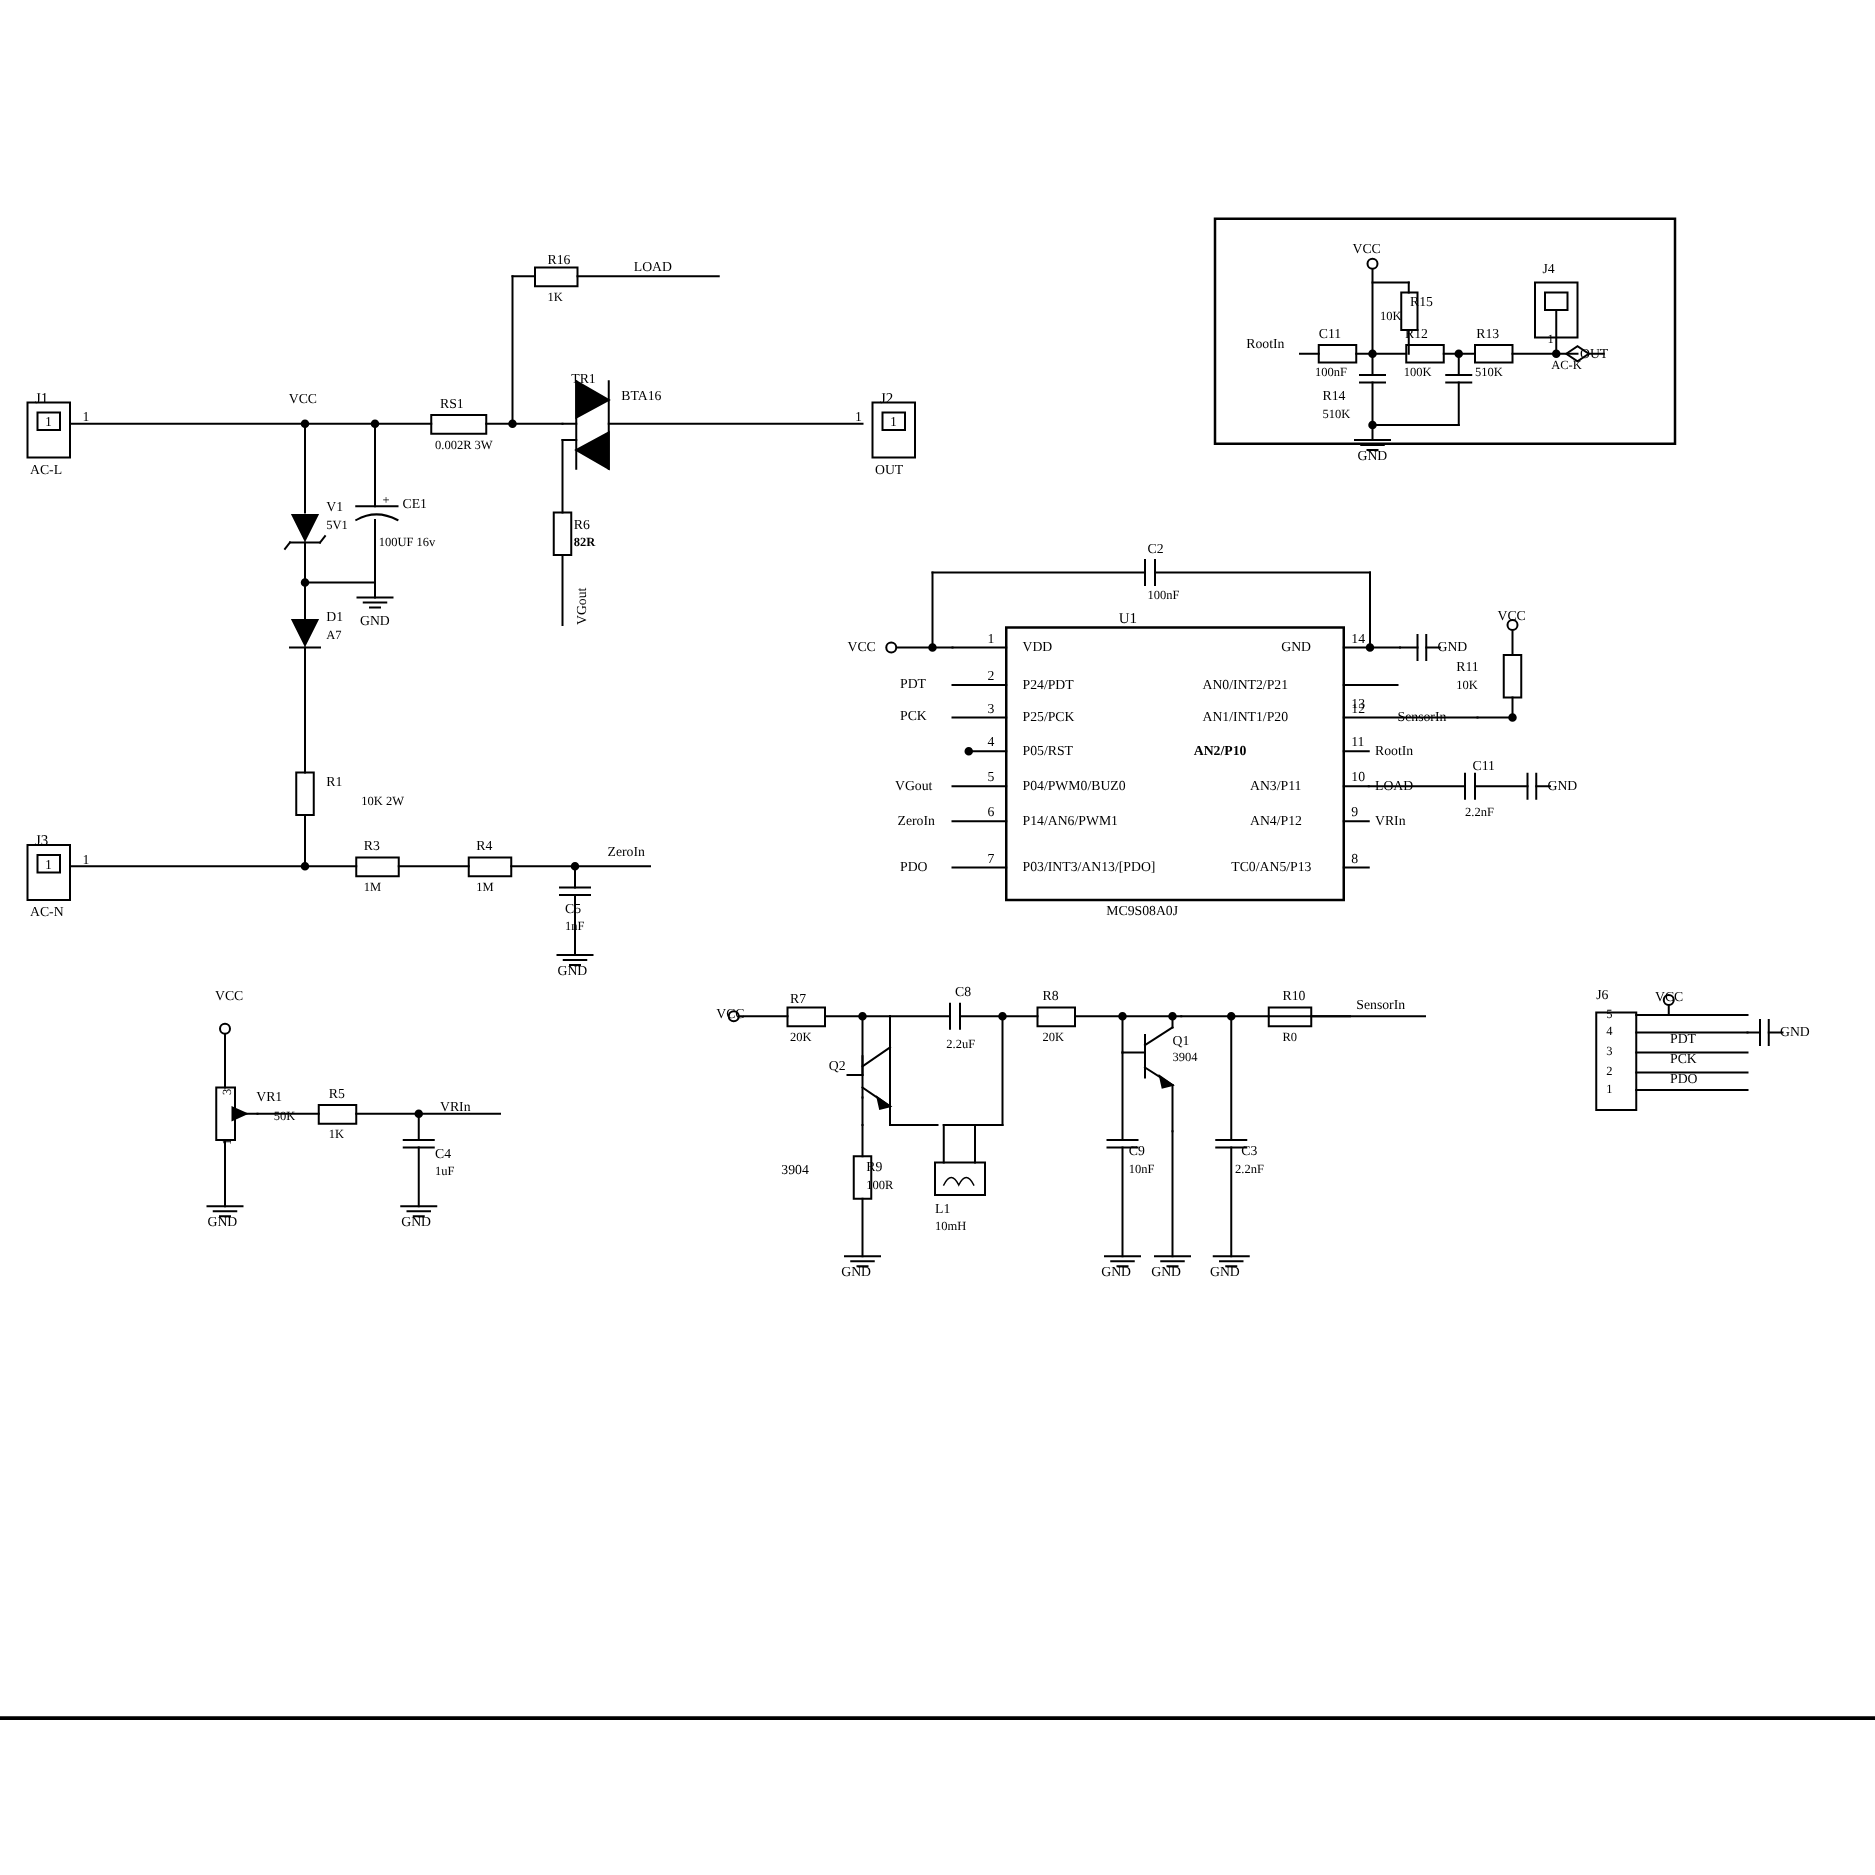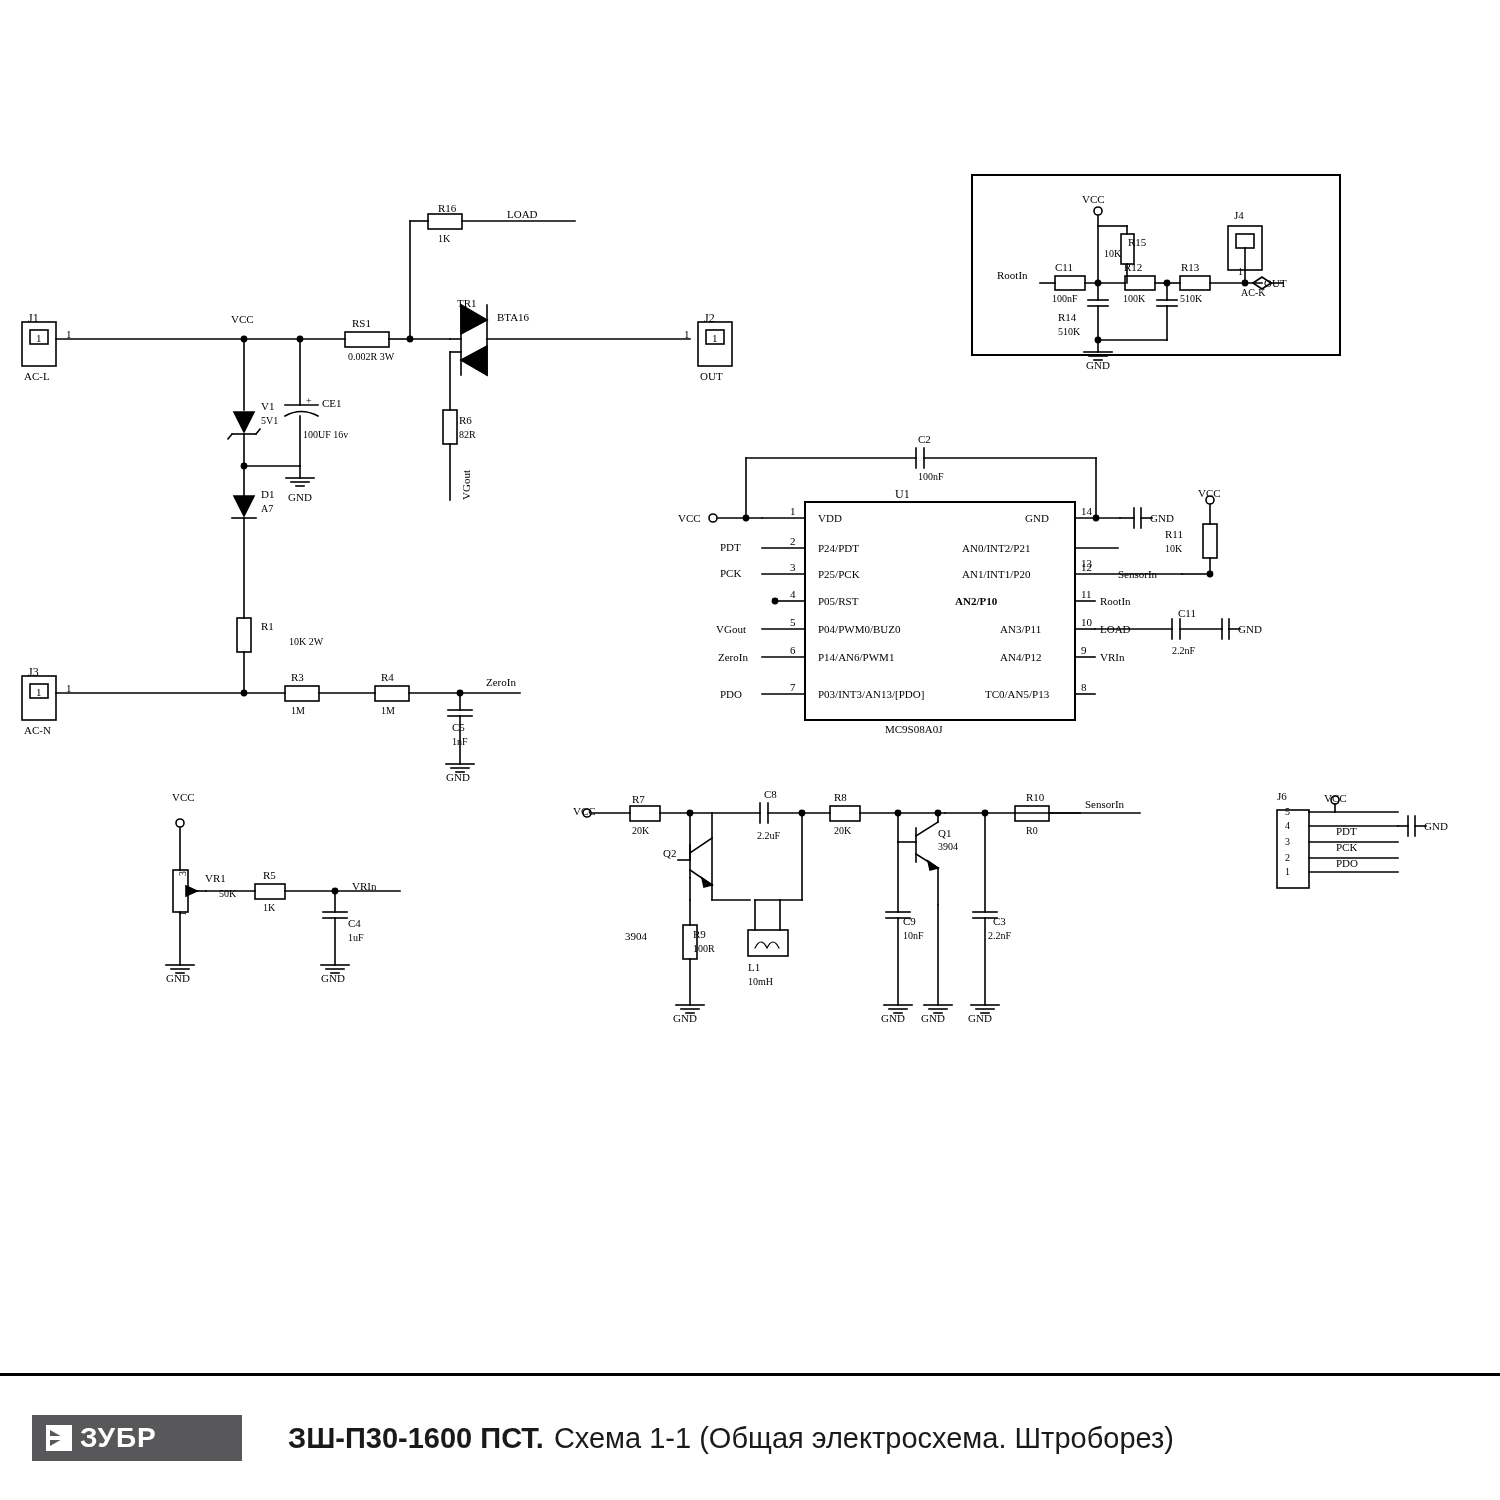--- a/index.html
+++ b/index.html
@@ -453,21 +453,21 @@
   <div class="lbl s" style="left:352px; top:317px;">RS1</div>
   <div class="lbl xs" style="left:348px; top:351px;">0.002R 3W</div>
 
   <div class="lbl s" style="left:438px; top:202px;">R16</div>
   <div class="lbl xs" style="left:438px; top:233px;">1K</div>
   <div class="lbl s" style="left:507px; top:208px;">LOAD</div>
 
   <div class="lbl s" style="left:457px; top:297px;">TR1</div>
   <div class="lbl s" style="left:497px; top:311px;">BTA16</div>
   <div class="lbl s" style="left:459px; top:414px;">R6</div>
-  <div class="lbl xs" style="left:459px; top:429px;">82R</div>
+  <div class="lbl xs" style="left:459px; top:429px;font-weight:bold;">82R</div>
   <div class="lbl s rot" style="left:460px; top:500px;">VGout</div>
 
   <div class="lbl" style="left:704px; top:312px;">J2</div>
   <div class="lbl s" style="left:712px; top:332px;">1</div>
   <div class="lbl s" style="left:684px; top:328px;">1</div>
   <div class="lbl s" style="left:700px; top:370px;">OUT</div>
 
   <div class="lbl s" style="left:261px; top:400px;">V1</div>
   <div class="lbl xs" style="left:261px; top:415px;">5V1</div>
   <div class="lbl s" style="left:322px; top:397px;">CE1</div>
@@ -598,24 +598,14 @@
   <div class="lbl xs" style="left:1285px; top:820px;">4</div>
   <div class="lbl xs" style="left:1285px; top:836px;">3</div>
   <div class="lbl xs" style="left:1285px; top:852px;">2</div>
   <div class="lbl xs" style="left:1285px; top:866px;">1</div>
   <div class="lbl s" style="left:1336px; top:825px;">PDT</div>
   <div class="lbl s" style="left:1336px; top:841px;">PCK</div>
   <div class="lbl s" style="left:1336px; top:857px;">PDO</div>
   <div class="lbl s" style="left:1424px; top:820px;">GND</div>
 
   <div id="footer-rule"></div>
-  <div id="footer">
-    <div id="logo">
-      <span class="mark"></span>
-      <span class="word">ЗУБР</span>
-    </div>
-    <div id="footer-text">
-      <span id="footer-model">ЗШ-П30-1600 ПСТ.</span>
-      <span id="footer-desc">Схема 1-1 (Общая электросхема. Штроборез)</span>
-    </div>
-  </div>
 
 </div>
 
 </body></html>

